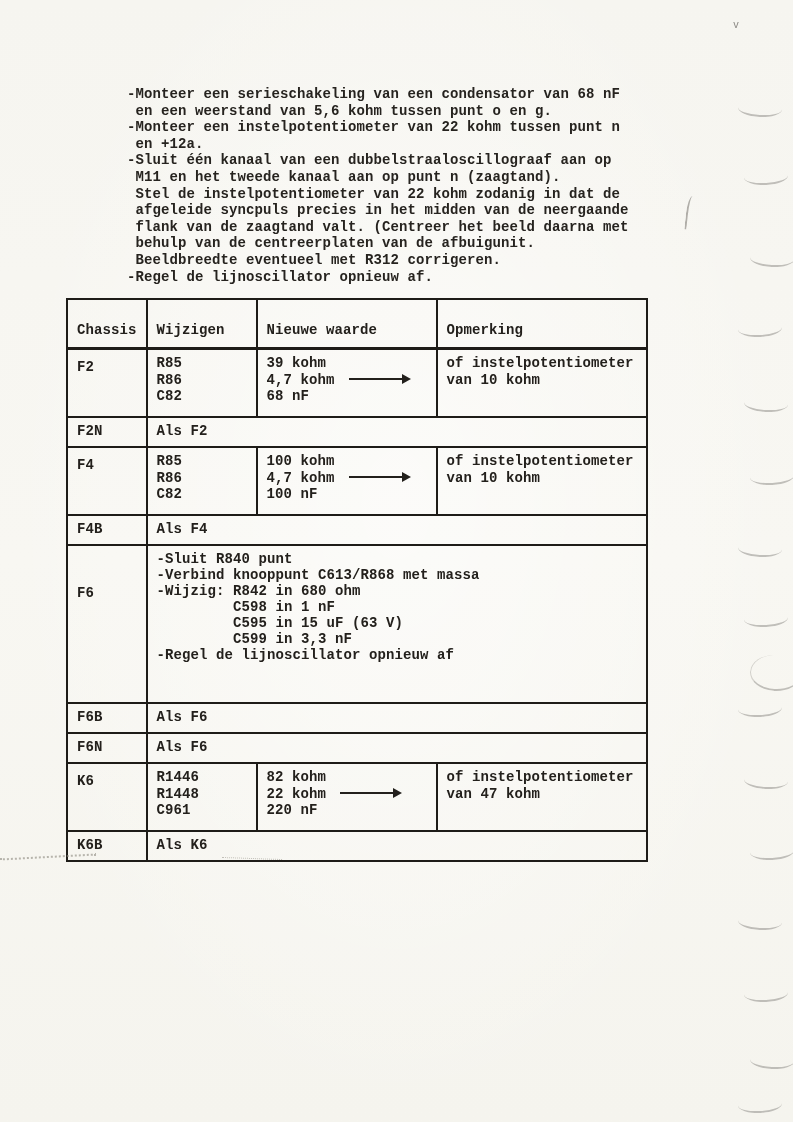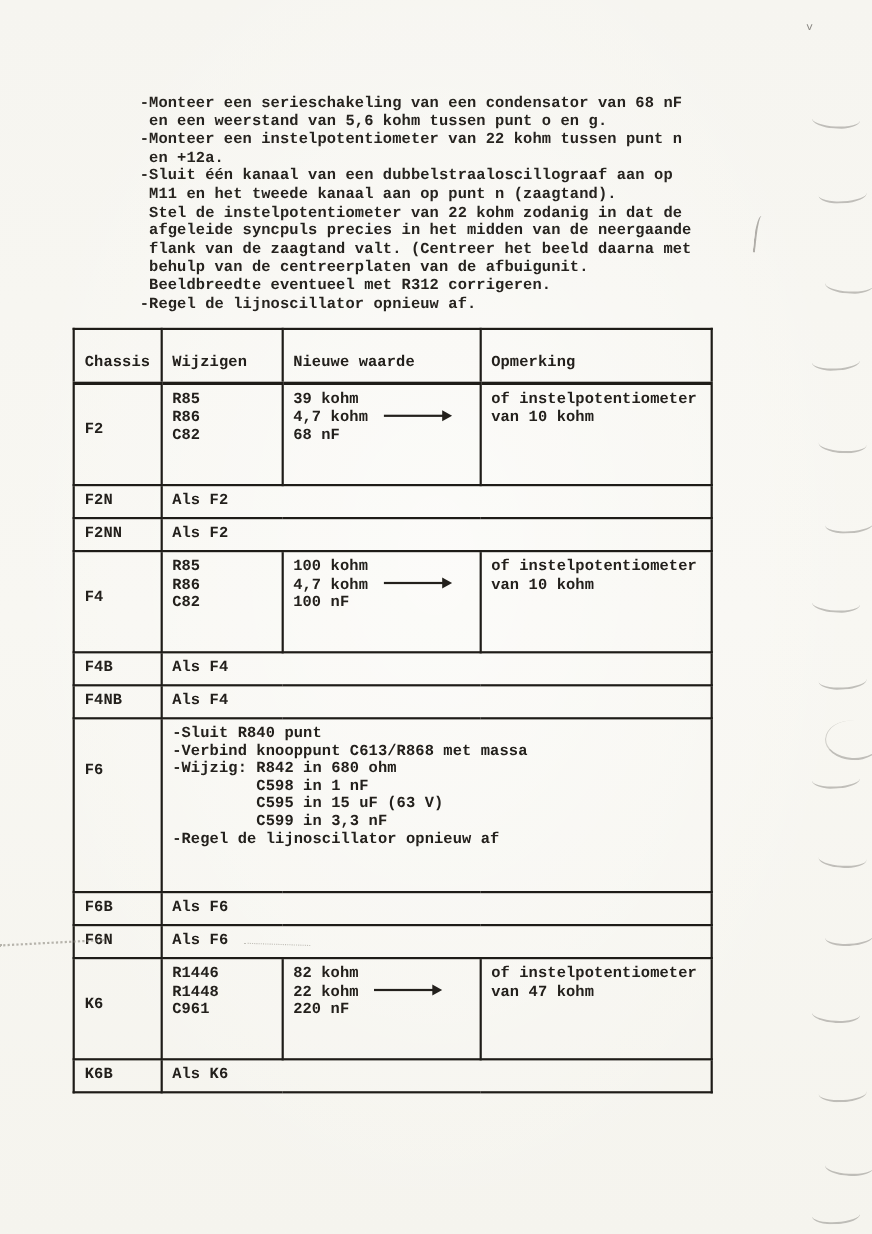--- a/index.html
+++ b/index.html
@@ -31,21 +31,21 @@
     letter-spacing:.1px;
   }
   table.mod th,table.mod td{
     border:2px solid #1e1c18;
     text-align:left;vertical-align:top;
     padding:5px 9px;
     line-height:16.5px;
     font-weight:700;font-size:14px;
   }
   table.mod thead th{border-bottom-width:3px;height:20px;padding-top:22px;}
-  td.chassis.detail{padding-top:33px;}
+  td.chassis.detail{padding-top:9px;}
   td.chassis.block{padding-top:39px;}
   td.blockcell div{white-space:pre;line-height:16px;}
   tr.r-detail td{height:52px;border-radius:12px;}
   tr.r-ref td{height:18px;}
   tr.r-block td{height:112px;}
   
   .arrow{
     display:inline-block;position:relative;
     width:62px;height:9px;margin-left:14px;vertical-align:baseline;
   }
@@ -123,47 +123,39 @@
           </td>
           <td>
             <div>of instelpotentiometer</div>
             <div>van 10 kohm</div>
           </td>
         </tr>
         <tr class="r-ref">
           <td class="chassis ref">F2N</td>
           <td colspan="3">Als F2</td>
         </tr>
-        <tr class="r-ref">
-          <td class="chassis ref">F2NN</td>
-          <td colspan="3">Als F2</td>
-        </tr>
         <tr class="r-detail">
           <td class="chassis detail">F4</td>
           <td>
             <div>R85</div>
             <div>R86</div>
             <div>C82</div>
           </td>
           <td>
             <div><span>100 kohm</span></div>
             <div><span>4,7 kohm</span><span class="arrow"></span></div>
             <div><span>100 nF</span></div>
           </td>
           <td>
             <div>of instelpotentiometer</div>
             <div>van 10 kohm</div>
           </td>
         </tr>
         <tr class="r-ref">
           <td class="chassis ref">F4B</td>
-          <td colspan="3">Als F4</td>
-        </tr>
-        <tr class="r-ref">
-          <td class="chassis ref">F4NB</td>
           <td colspan="3">Als F4</td>
         </tr>
         <tr class="r-block">
           <td class="chassis block">F6</td>
           <td colspan="3" class="blockcell">
             <div>-Sluit R840 punt</div>
             <div>-Verbind knooppunt C613/R868 met massa</div>
             <div>-Wijzig: R842 in 680 ohm</div>
             <div>         C598 in 1 nF</div>
             <div>         C595 in 15 uF (63 V)</div>

